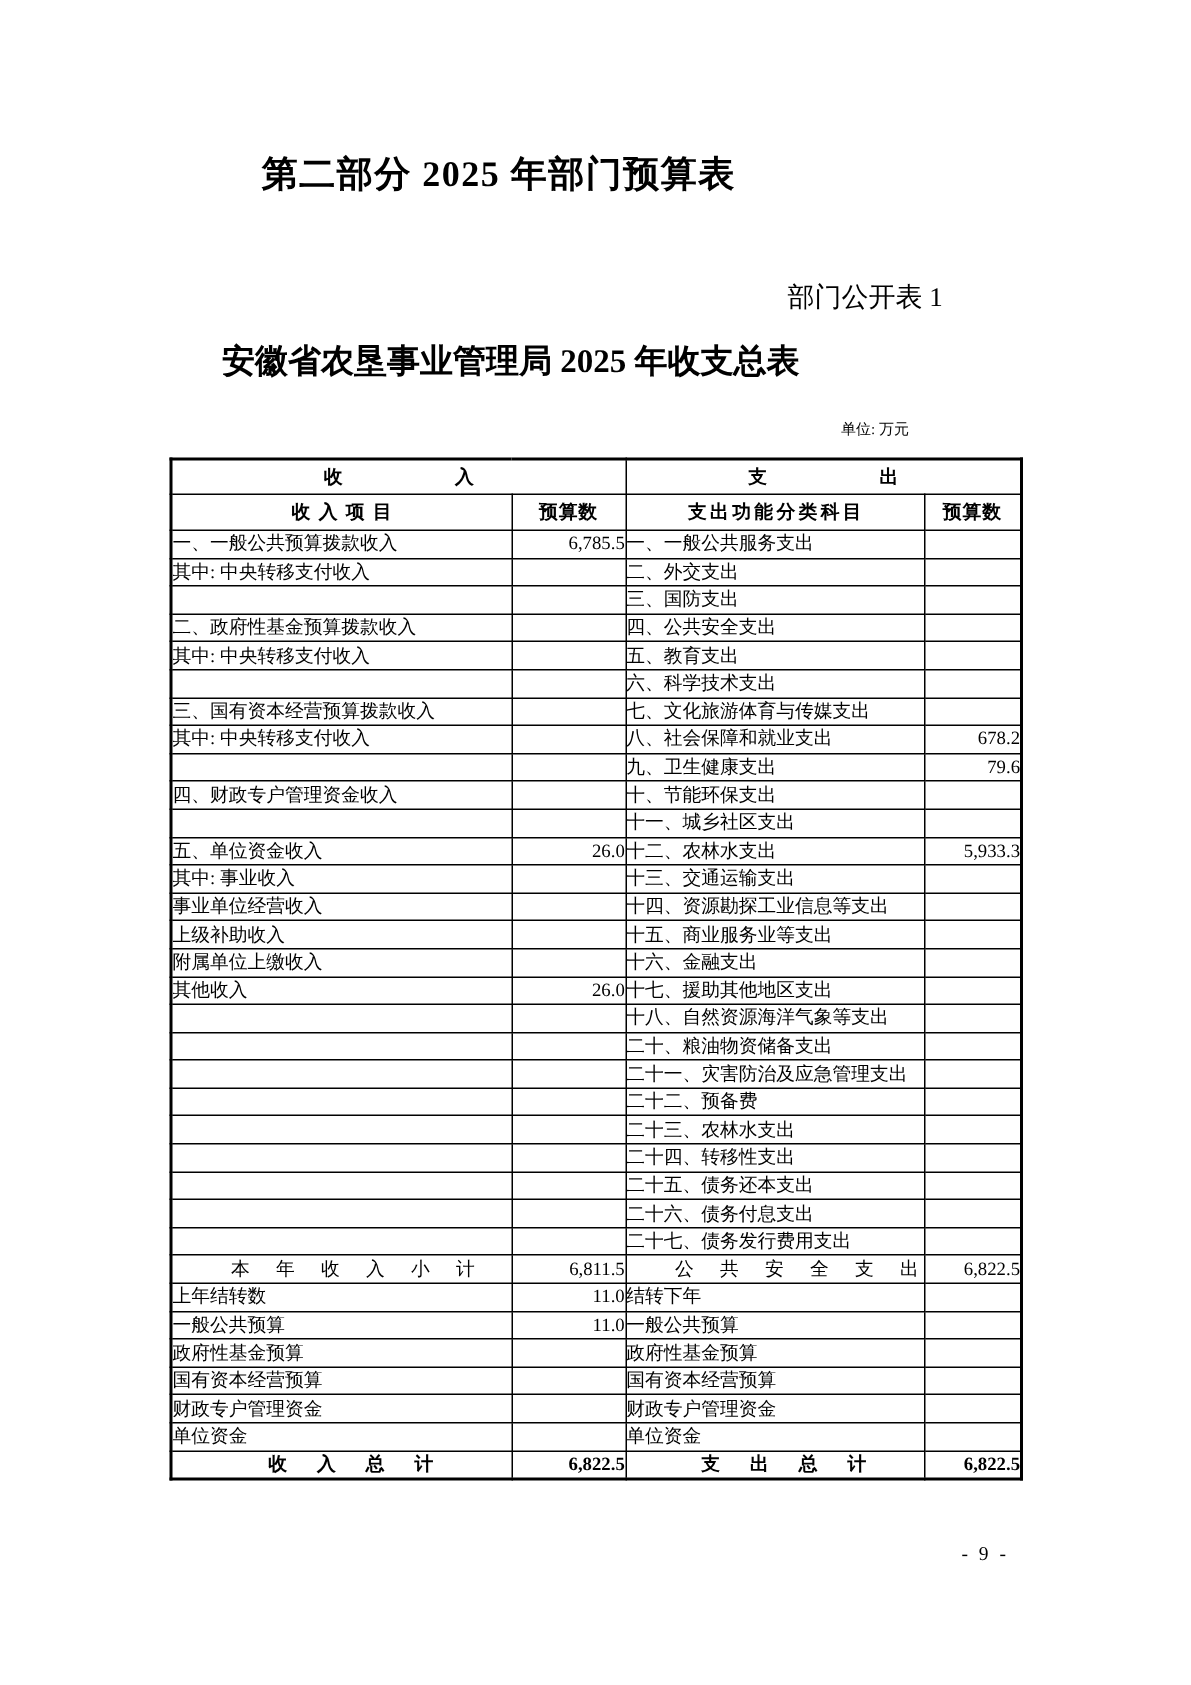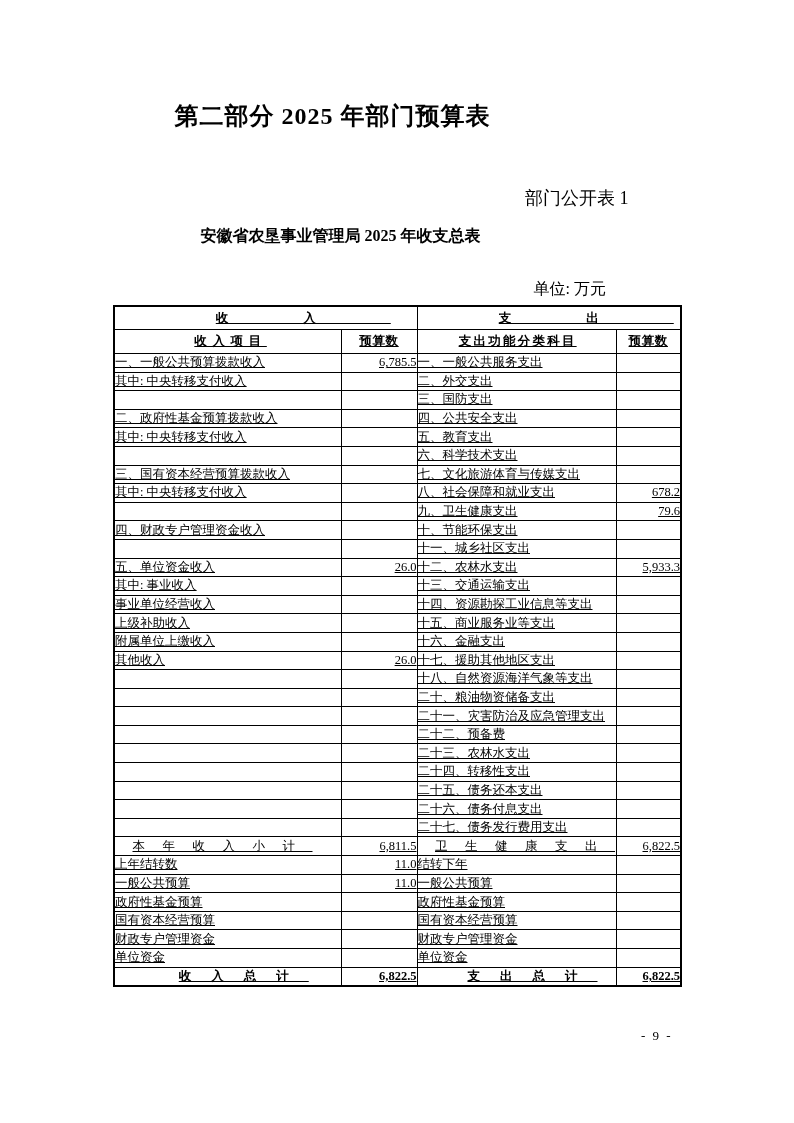--- a/index.html
+++ b/index.html
@@ -26,37 +26,36 @@
   }
   .table-label {
     position: absolute;
     top: 186px; left: 525px;
     font-size: 18px;
   }
   .subtitle {
     position: absolute;
     top: 226px; left: 16px; right: 72px;
     text-align: center;
-    font-size: 16px;
+    font-size: 22px;
     font-weight: bold;
     margin: 0;
   }
   .unit-note {
     position: absolute;
     top: 279px; right: 131px;
-    font-size: 16px;
+    font-size: 10px;
   }
   table.budget {
     position: absolute;
     top: 305px; left: 113px;
     width: 567px;
     border-collapse: collapse;
     table-layout: fixed;
     border: 2px solid #000;
-    text-decoration: underline;
   }
   table.budget th, table.budget td {
     border: 1px solid #000;
     font-size: 12.5px;
     font-weight: normal;
     padding: 0;
     overflow: hidden;
     white-space: nowrap;
     vertical-align: middle;
   }
@@ -72,21 +71,21 @@
   th.colhead.initems  { letter-spacing: 0.45em; text-indent: 0.45em; text-align: center; }
   th.colhead.exitems  { letter-spacing: 0.18em; text-indent: 0.18em; }
   th.colhead.budget   { letter-spacing: 0.05em; text-align: center; }
   td { height: 17.6px; }
   td.lbl { text-align: left; }
   td.ind0 { padding-left: 5px; }
   td.ind1 { padding-left: 52px; }
   td.ind2 { padding-left: 92px; }
   td.ind3 { padding-left: 30px; }
   td.val { text-align: right; padding-right: 4px; }
-  td.lbl.sub { padding-left: 0; letter-spacing: 1.4em; text-indent: 1.4em; }
+  td.lbl.sub { text-align: center; padding-left: 15px; letter-spacing: 1.4em; text-indent: 1.4em; }
   td.lbl.tot { text-align: center; padding-left: 12px; letter-spacing: 1.6em; text-indent: 1.6em; font-weight: bold; }
   td.val.totv { font-weight: bold; }
   td.mid { border-left: 2px solid #000; }
   .page-number {
     position: absolute;
     top: 1028px; left: 641px;
     font-size: 13px;
     letter-spacing: 2px;
   }
 </style>
@@ -275,21 +274,21 @@
         </tr>
         <tr>
           <td class="lbl ind0"></td>
           <td class="val"></td>
           <td class="lbl mid ind0">二十七、债务发行费用支出</td>
           <td class="val"></td>
         </tr>
         <tr>
           <td class="lbl ind0 sub">本年收入小计</td>
           <td class="val">6,811.5</td>
-          <td class="lbl mid ind0 sub">卫生健康支出</td>
+          <td class="lbl mid ind0 sub">公共安全支出</td>
           <td class="val">6,822.5</td>
         </tr>
         <tr>
           <td class="lbl ind0">上年结转数</td>
           <td class="val">11.0</td>
           <td class="lbl mid ind0">结转下年</td>
           <td class="val"></td>
         </tr>
         <tr>
           <td class="lbl ind3">一般公共预算</td>

